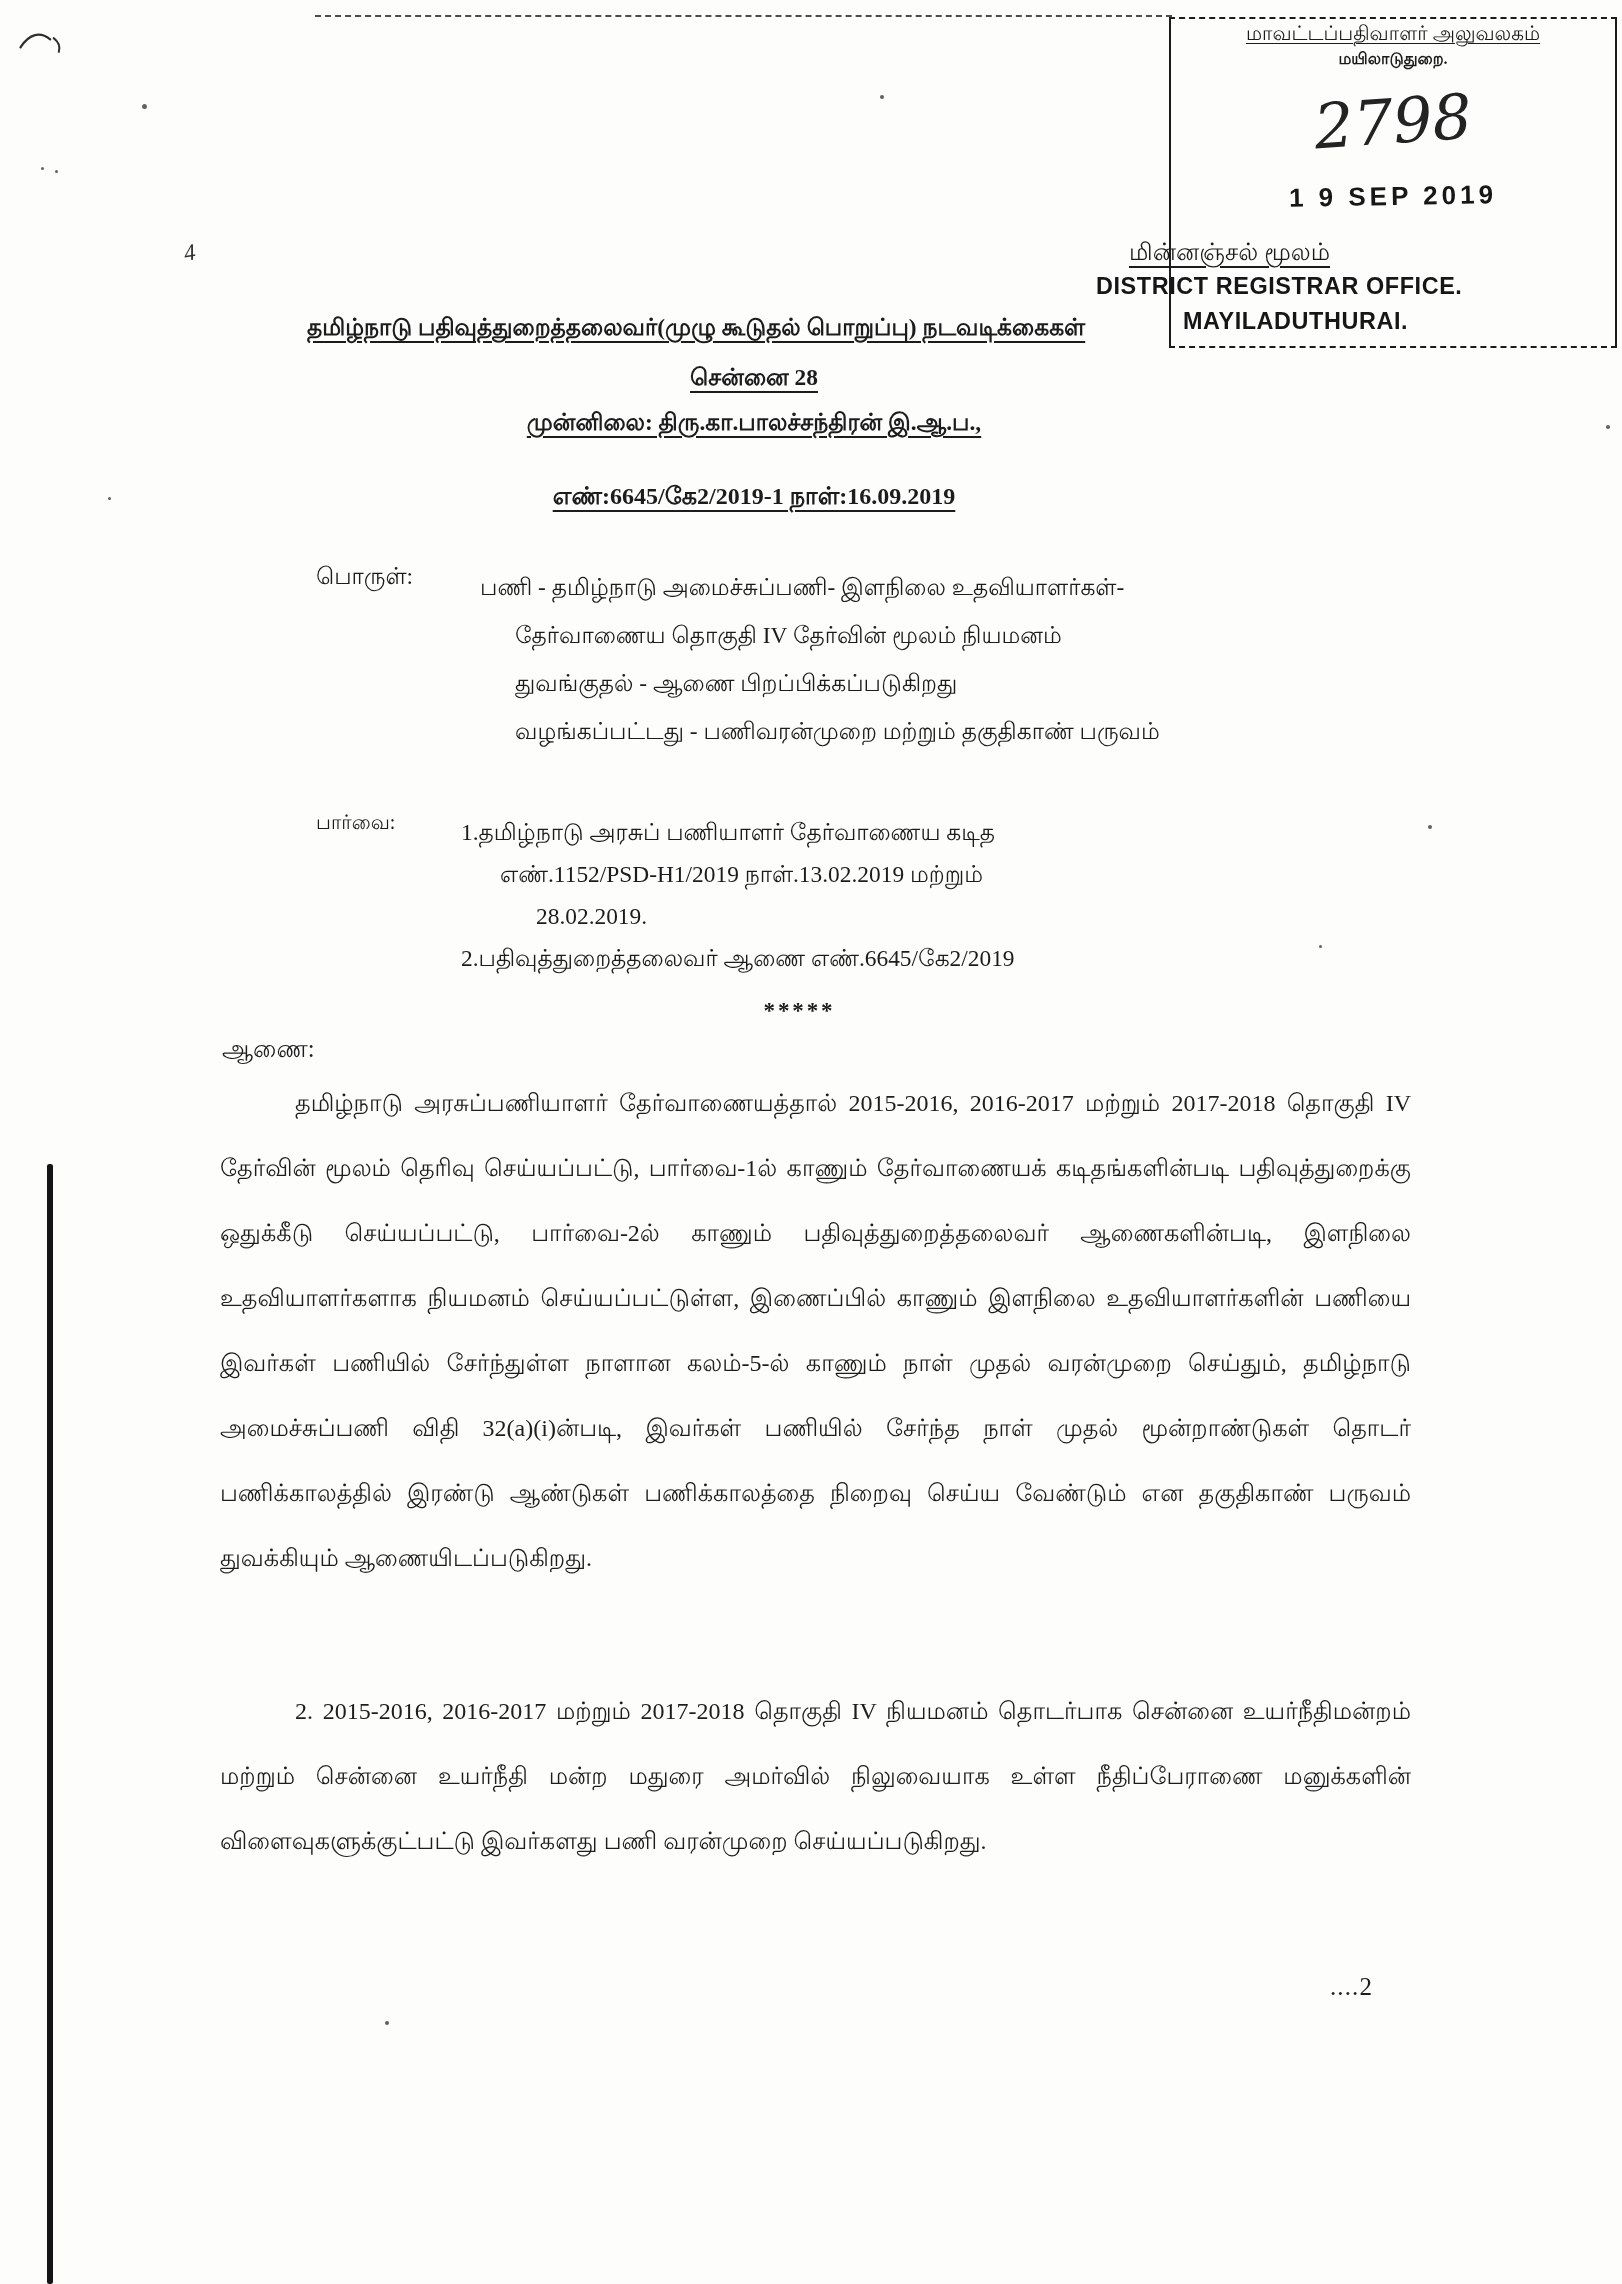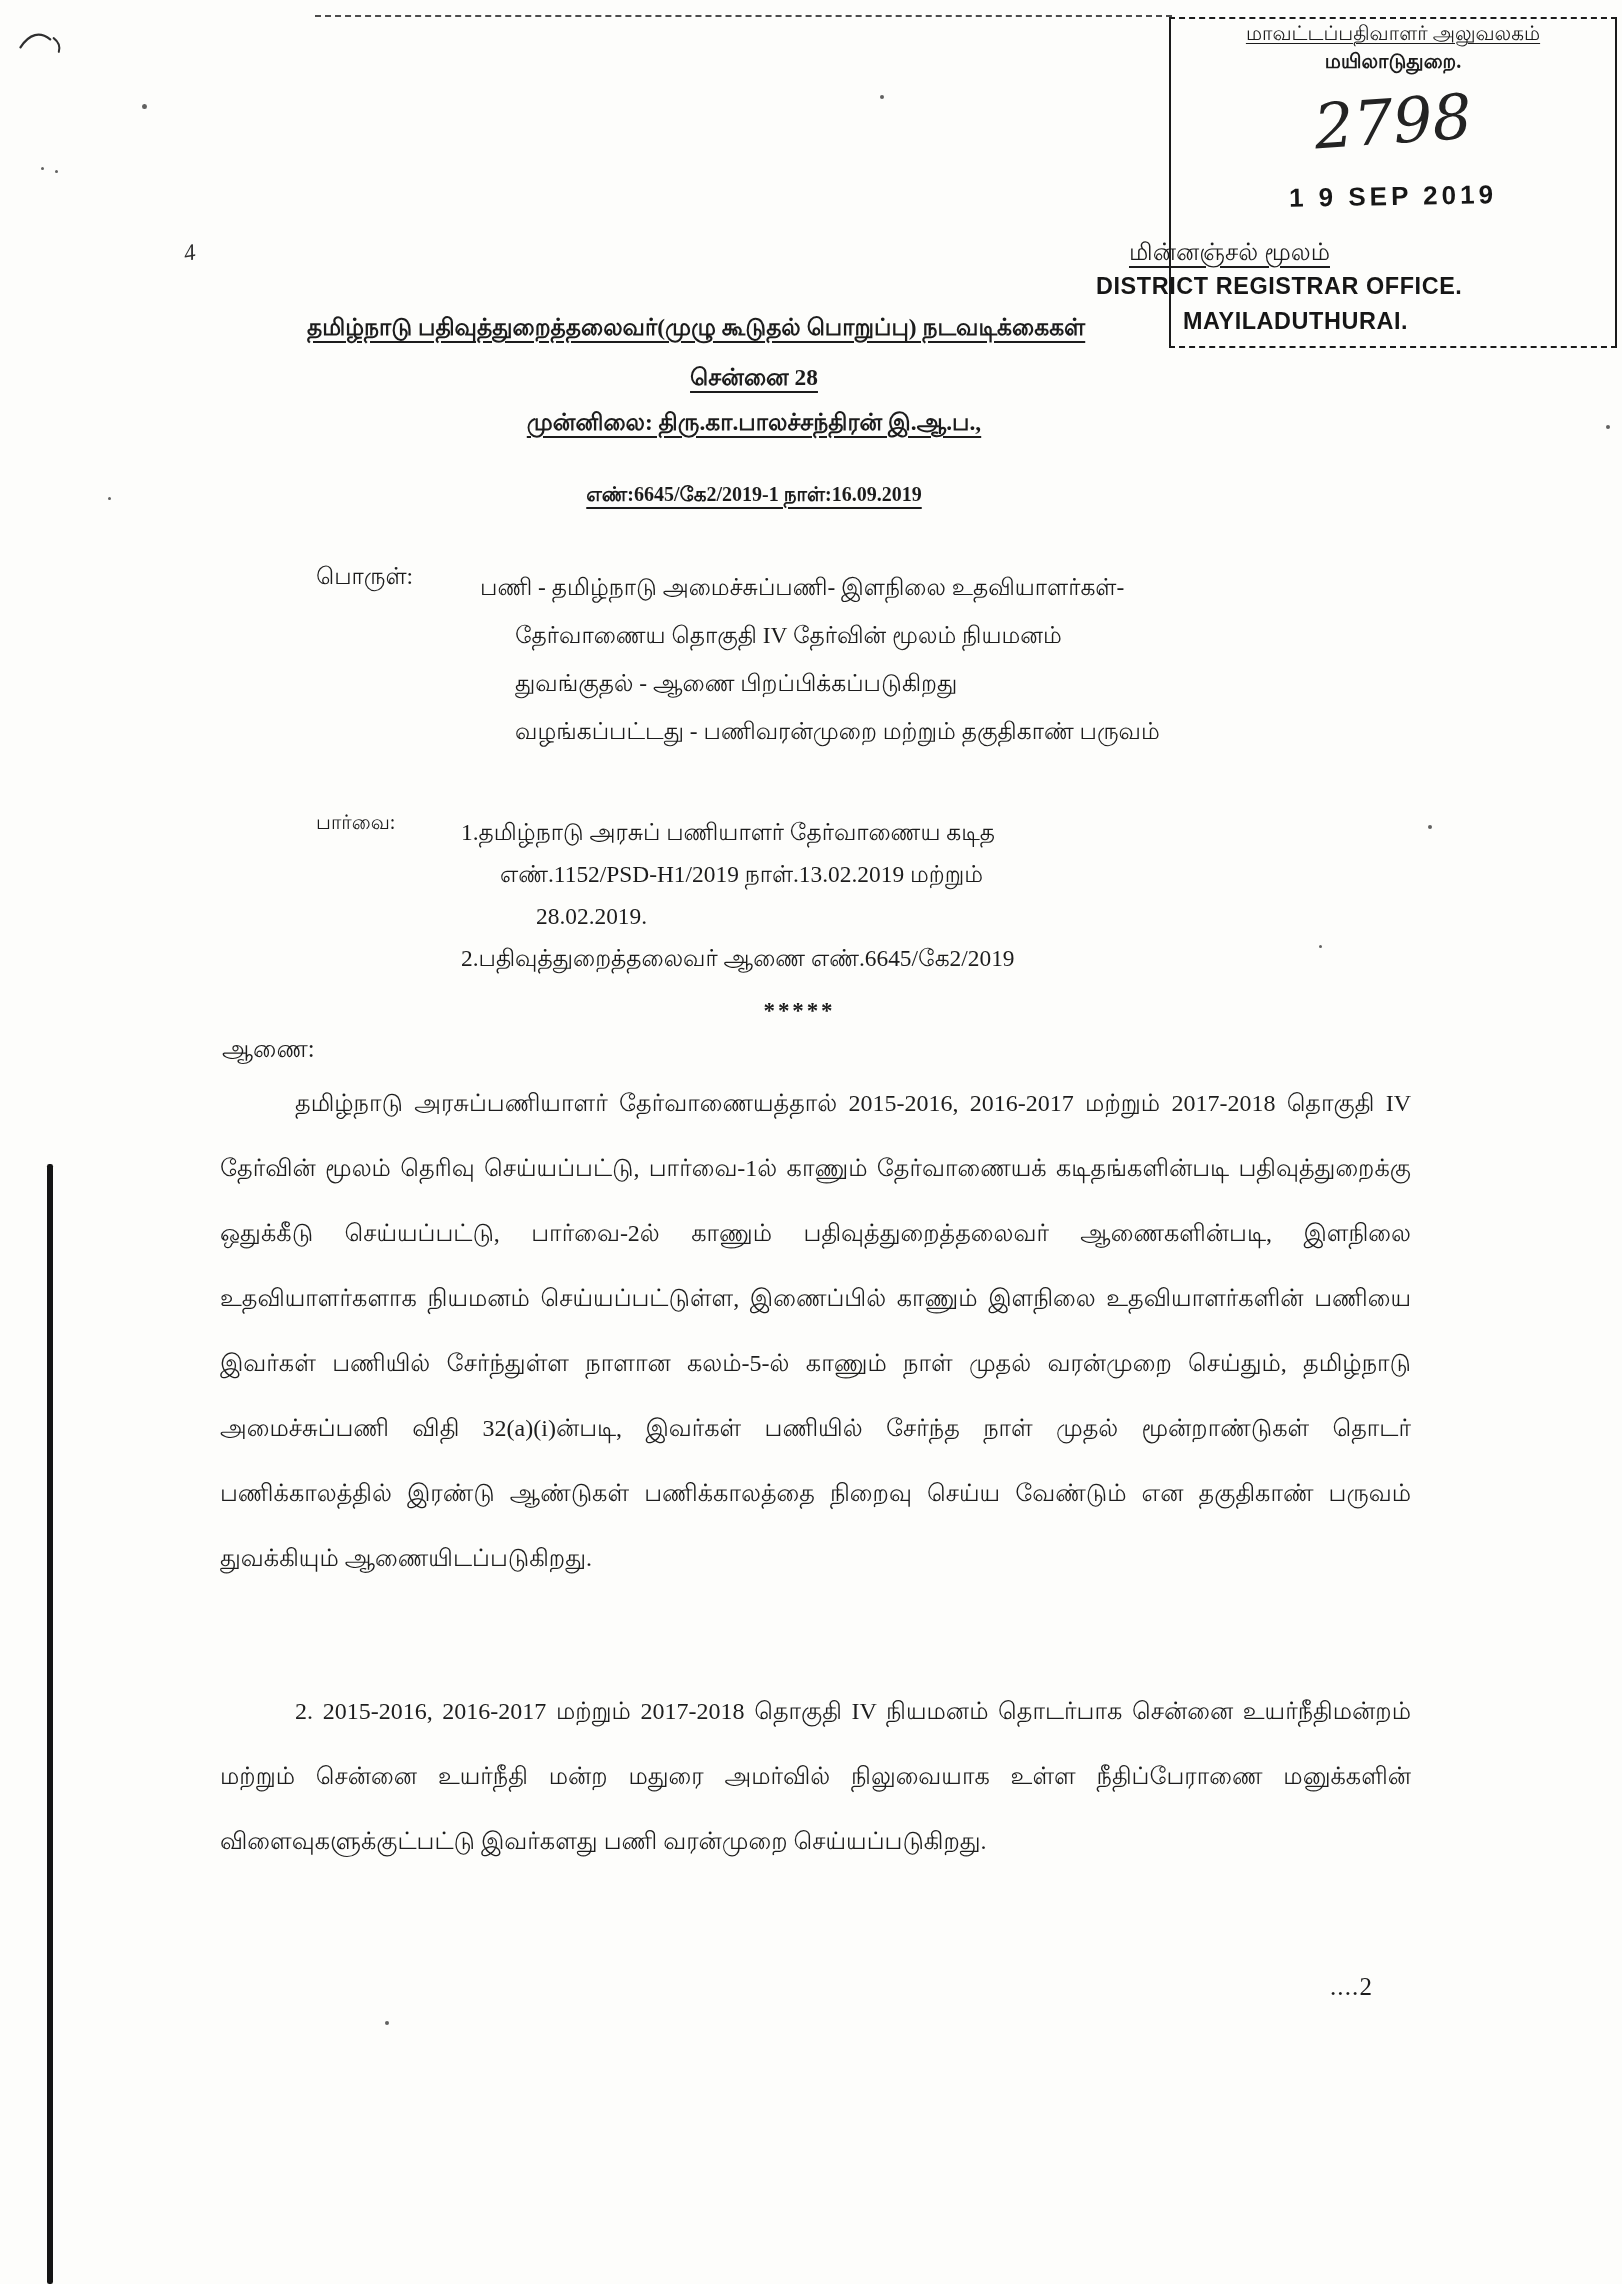--- a/index.html
+++ b/index.html
@@ -16,37 +16,37 @@
   .top-dashed-line{position:absolute;left:315px;top:15px;width:857px;border-top:2.9px dashed #2e2e2e;opacity:.85;}
 
   
   .stamp-box{
     position:absolute;left:1169px;top:17px;width:444px;height:327px;
     border-top:2.9px dashed #1b1b1b;border-bottom:2.9px dashed #1b1b1b;
     border-left:2.3px solid #1b1b1b;border-right:2.9px solid #1b1b1b;
   }
   .stamp-ta1{position:absolute;top:3.4px;left:0;width:100%;text-align:center;font-size:20px;
     text-decoration:underline;text-decoration-thickness:1.1px;text-underline-offset:3.4px;}
-  .stamp-ta2{position:absolute;top:31px;left:0;width:100%;text-align:center;font-size:20px;font-weight:600;}
+  .stamp-ta2{position:absolute;top:31px;left:0;width:100%;text-align:center;font-size:16px;font-weight:600;}
   .stamp-number{position:absolute;top:66px;left:0;width:100%;text-align:center;font-size:62px;
     font-style:italic;font-family:"DejaVu Serif",serif;transform:rotate(-4deg);color:#232323;}
   .stamp-date{position:absolute;top:162px;left:0;width:100%;text-align:center;font-size:26px;font-weight:700;
     letter-spacing:4px;transform:rotate(-1deg);font-family:"Liberation Sans","DejaVu Sans",sans-serif;color:#171717;}
 
   .via-email{left:1129px;top:239px;font-size:24px;}
   .en-stamp{font-family:"Liberation Sans","DejaVu Sans",sans-serif;font-weight:700;font-size:23.4px;
     letter-spacing:0.6px;color:#161616;}
   .en1{left:1096px;top:273px;}
   .en2{left:1183px;top:308px;}
 
   
   .doc-title{left:307px;top:314px;font-size:23.4px;font-weight:600;}
   .doc-place{left:297px;top:364px;width:914px;font-size:23.4px;font-weight:600;}
   .doc-presence{left:297px;top:409px;width:914px;font-size:23.4px;font-weight:600;}
-  .doc-number{left:297px;top:483px;width:914px;font-size:20px;font-weight:600;}
+  .doc-number{left:297px;top:483px;width:914px;font-size:24px;font-weight:600;}
 
   
   .subject-label{left:316px;top:563px;font-size:23.4px;}
   .subject-lines{position:absolute;left:480px;top:563px;font-size:23.4px;line-height:48px;}
   .subject-lines .ln{display:block;white-space:nowrap;}
   .subject-lines .ind{margin-left:35px;}
 
   .reference-label{left:316px;top:811px;font-size:20px;}
   .reference-lines{position:absolute;left:461px;top:811px;font-size:23.4px;line-height:42px;}
   .reference-lines .ln{display:block;white-space:nowrap;}

